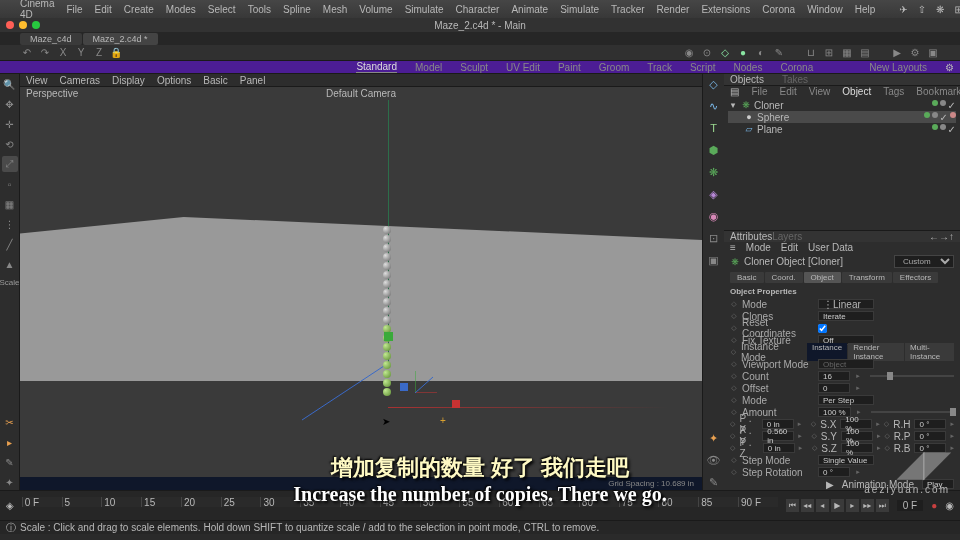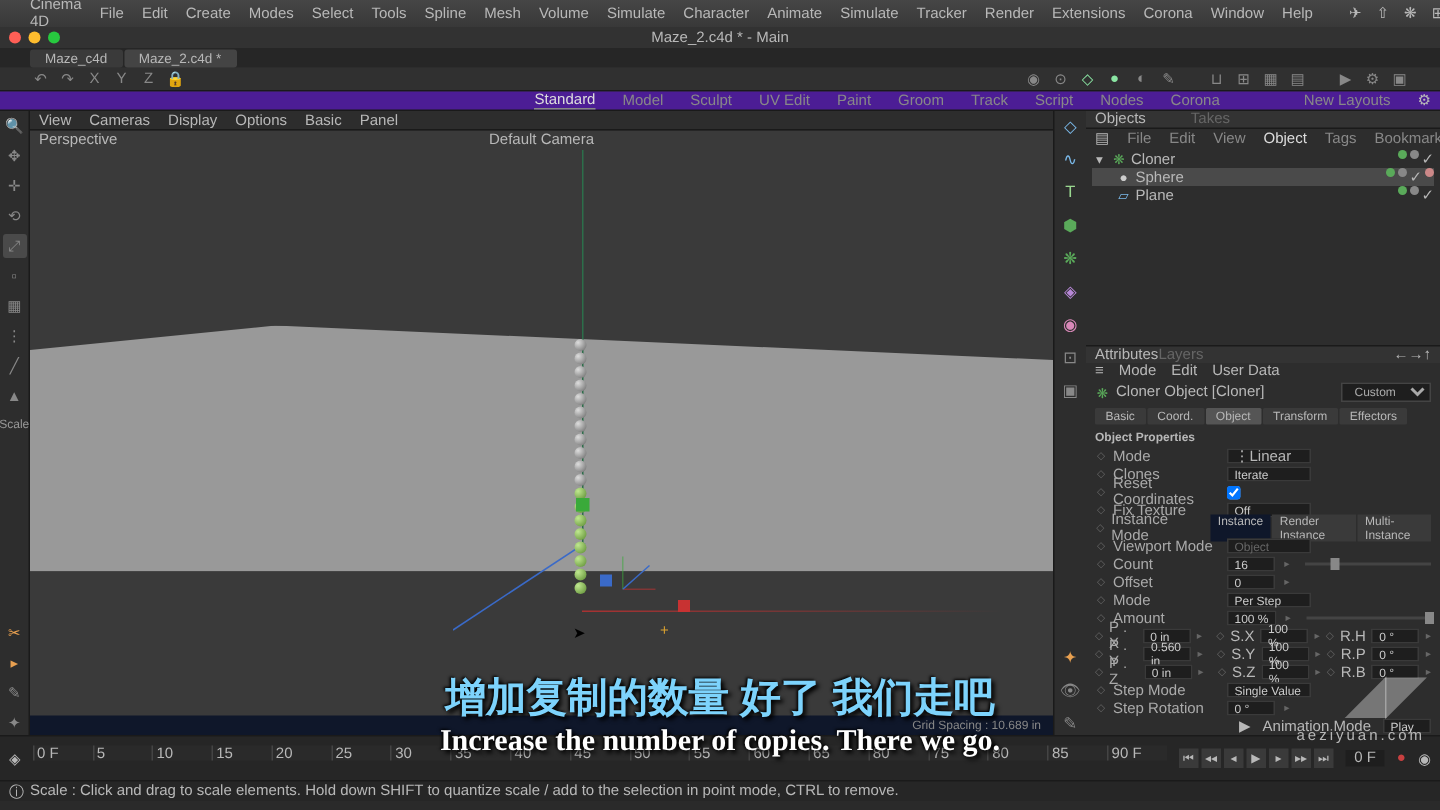--- a/index.html
+++ b/index.html
@@ -43,21 +43,21 @@
 .hy{position:absolute;left:364px;top:232px;width:9px;height:9px;background:#3aaa3a}
 .hx{position:absolute;left:432px;top:300px;width:8px;height:8px;background:#c83232}
 .hz{position:absolute;left:380px;top:283px;width:8px;height:8px;background:#3a6ac8}
 .giz{position:absolute;left:395px;top:267px;width:26px;height:26px}
 .cur{position:absolute;left:362px;top:316px;font-size:10px;color:#000}
 .plus{position:absolute;left:420px;top:315px;color:#d8a030;font-size:10px}
 .vfoot{height:13px;background:#0f172a;display:flex;align-items:center;justify-content:flex-end;padding:0 8px;font-size:8px;color:#888}
 .rtools{width:22px;background:#2d2d2d;display:flex;flex-direction:column;align-items:center;padding-top:2px;gap:6px;border-left:1px solid #1a1a1a}
 .rtools .rico{width:16px;height:16px;display:flex;align-items:center;justify-content:center;font-size:11px}
 .rpanel{width:236px;background:#2d2d2d;display:flex;flex-direction:column}
-.objhead{height:13px;background:#333;display:flex;align-items:center;padding:0 6px;gap:16px;font-size:9px;border-bottom:1px solid #1a1a1a}
+.objhead{height:13px;background:#333;display:flex;align-items:center;padding:0 6px;gap:4px;font-size:9px;border-bottom:1px solid #1a1a1a}
 .objtabs{height:12px;display:flex;gap:12px;padding:0 6px;align-items:center;font-size:9px}
 .objtabs .ot{color:#888}
 .objtabs .ot.active{color:#ddd}
 .objtree{padding:2px 4px;font-size:9px;height:170px}
 .objrow{display:flex;align-items:center;gap:3px;padding:1px 0;height:12px}
 .objrow.sel{background:#4a4a4a}
 .objrow.sub{padding-left:16px}
 .oico{width:10px;height:10px;display:inline-flex;align-items:center;justify-content:center;font-size:9px}
 .dots{margin-left:auto;display:flex;gap:2px}
 .dot{width:6px;height:6px;border-radius:50%}
@@ -80,21 +80,21 @@
 .proprow .slider .th{position:absolute;width:6px;height:8px;background:#888;top:-3px;left:20%}
 .proprow .arr{width:8px;text-align:center;color:#666;font-size:7px}
 .timeline{height:30px;background:#262626;display:flex;align-items:center;padding:0 6px;gap:8px;border-top:1px solid #1a1a1a}
 .timeline .tctrl{display:flex;gap:2px}
 .timeline .tbtn{width:13px;height:13px;background:#3a3a3a;display:flex;align-items:center;justify-content:center;font-size:8px}
 .track{flex:1;position:relative;height:18px}
 .track .ruler{height:10px;background:#2a2a2a;display:flex;font-size:7px;color:#666}
 .track .ruler span{flex:1;border-left:1px solid #444;padding-left:2px}
 .statusbar{height:14px;background:#262626;display:flex;align-items:center;padding:0 6px;font-size:8px;color:#888;border-top:1px solid #1a1a1a}
 .subs{position:absolute;bottom:34px;left:0;right:0;text-align:center;pointer-events:none}
-.subs .s1{font-size:27px;font-weight:bold;color:#7dd3fc;text-shadow:2px 2px 3px #000,-1px -1px 2px #000}
+.subs .s1{font-size:22px;font-weight:bold;color:#fef9c3;text-shadow:2px 2px 3px #000,-1px -1px 2px #000}
 .subs .s2{font-size:20px;font-weight:bold;color:#fff;text-shadow:2px 2px 3px #000,-1px -1px 2px #000;font-family:Georgia,serif}
 .wm{position:absolute;right:10px;bottom:44px;pointer-events:none;text-align:right}
 .wm .logo{font-size:34px;font-weight:bold;color:rgba(255,255,255,0.35);line-height:1}
 .wm .txt{font-size:14px;color:rgba(255,255,255,0.35);letter-spacing:2px}
 </style>
 </head>
 <body>
 
 <div class="mac-menu">
  <span class="apple"></span>

